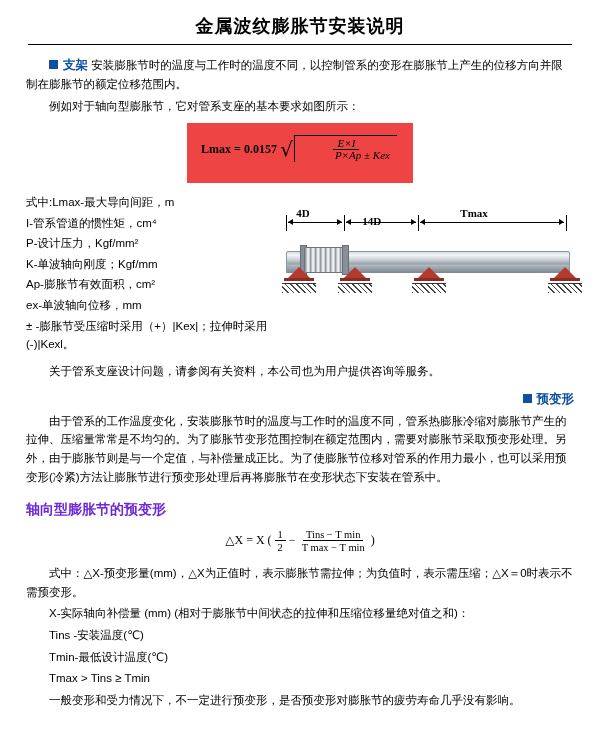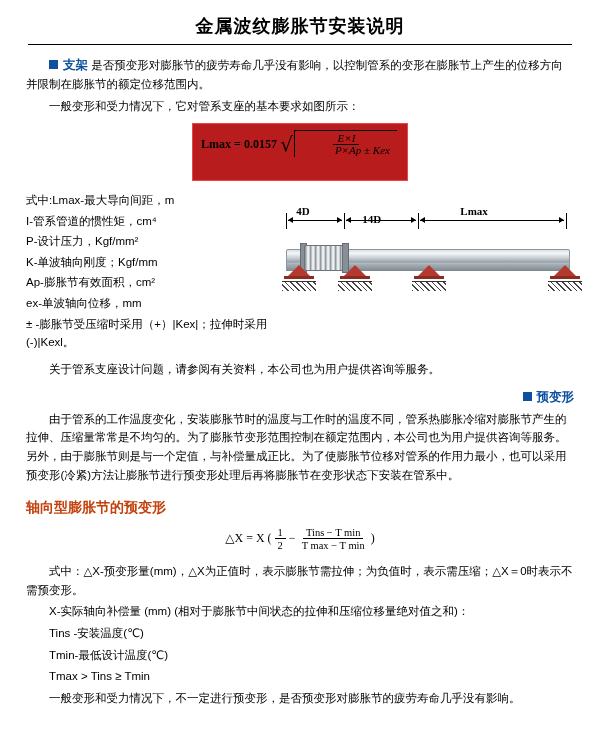--- a/index.html
+++ b/index.html
@@ -40,31 +40,31 @@
     display:inline-block;
     width:9px;height:9px;
     background:#0d50a0;
     margin-right:5px;
     vertical-align:baseline;
     position:relative;
     top:0px;
   }
   .blockhead{margin:8px 0 3px 8px;text-align:right;}
   .subhead{
-    color:#c2410c;
+    color:#6d28d9;
     font-weight:bold;
     font-size:14px;
     margin:12px 0 6px 0;
   }
   .formula-box{
-    border:1px solid #ef4444;
-    display:inline-block;
-    padding:4px 10px 20px 8px;
+    border:6px solid #ef4444;
+    display:inline-block;
+    padding:4px 10px 12px 8px;
     font-size:11.5px;
-    background:#b91c1c;
+    background:#ef4444;
   }
   .formula-wrap{text-align:center;margin:7px 0 6px 0;}
   .frac{
     display:inline-block;
     vertical-align:middle;
     text-align:center;
     line-height:1.15;
     font-style:italic;
     font-family:"Liberation Serif","DejaVu Serif",serif;
     font-size:11px;
@@ -152,24 +152,24 @@
 
 <div class="page">
 
   <div class="title">金属波纹膨胀节安装说明</div>
   <hr class="hr">
 
   <div class="body">
 
     <p class="indent">
       <span class="sq"></span><span class="sqhead">支架</span>
-      <span>是否预变形对膨胀节的疲劳寿命几乎没有影响，以控制管系的变形在膨胀节上产生的位移方向并限制在膨胀节的额定位移范围内。</span>
+      <span>安装膨胀节时的温度与工作时的温度不同，以控制管系的变形在膨胀节上产生的位移方向并限制在膨胀节的额定位移范围内。</span>
     </p>
 
-    <p class="indent">一般变形和受力情况下，它对管系支座的基本要求如图所示：</p>
+    <p class="indent">例如对于轴向型膨胀节，它对管系支座的基本要求如图所示：</p>
 
     <div class="formula-wrap">
       <span class="formula-box">
         <span class="eqlabel">Lmax = 0.0157</span>
         <span class="radsign">√</span><span class="sqrt">
           <span class="frac">
             <span class="num">E×I</span><br>
             <span class="den">P×Ap ± Kex</span>
           </span>
         </span>
@@ -184,21 +184,21 @@
         <p>K-单波轴向刚度；Kgf/mm</p>
         <p>Ap-膨胀节有效面积，cm²</p>
         <p>ex-单波轴向位移，mm</p>
         <p>± -膨胀节受压缩时采用（+）|Kex|；拉伸时采用(-)|Kexl。</p>
       </div>
 
       <div class="fig">
         <div class="dimlabels">
           <span class="dim-4d">4D</span>
           <span class="dim-14d">14D</span>
-          <span class="dim-lmax">Lmax</span>
+          <span class="dim-lmax">Tmax</span>
         </div>
 
         <div class="tick" style="left:8px;"></div>
         <div class="tick" style="left:66px;"></div>
         <div class="tick" style="left:140px;"></div>
         <div class="tick" style="left:288px;"></div>
 
         <div class="arrowline" style="left:10px;width:54px;"></div>
         <div class="arrowline" style="left:68px;width:70px;"></div>
         <div class="arrowline" style="left:142px;width:144px;"></div>
@@ -232,21 +232,21 @@
         <div class="hatch" style="left:270px;"></div>
       </div>
     </div>
 
     <p class="indent note">关于管系支座设计问题，请参阅有关资料，本公司也为用户提供咨询等服务。</p>
 
     <p class="blockhead">
       <span class="sq"></span><span class="sqhead">预变形</span>
     </p>
 
-    <p class="indent">由于管系的工作温度变化，安装膨胀节时的温度与工作时的温度不同，管系热膨胀冷缩对膨胀节产生的拉伸、压缩量常常是不均匀的。为了膨胀节变形范围控制在额定范围内，本公司也为用户提供咨询等服务。另外，由于膨胀节则是与一个定值，与补偿量成正比。为了使膨胀节位移对管系的作用力最小，也可以采用预变形(冷紧)方法让膨胀节进行预变形处理后再将膨胀节在变形状态下安装在管系中。</p>
+    <p class="indent">由于管系的工作温度变化，安装膨胀节时的温度与工作时的温度不同，管系热膨胀冷缩对膨胀节产生的拉伸、压缩量常常是不均匀的。为了膨胀节变形范围控制在额定范围内，需要对膨胀节采取预变形处理。另外，由于膨胀节则是与一个定值，与补偿量成正比。为了使膨胀节位移对管系的作用力最小，也可以采用预变形(冷紧)方法让膨胀节进行预变形处理后再将膨胀节在变形状态下安装在管系中。</p>
 
     <div class="subhead">轴向型膨胀节的预变形</div>
 
     <div class="centered-eq">
       <span class="eqwrap">
         <span>△X = X (</span>
         <span class="frac2">
           <span class="num">1</span><br>
           <span class="den">2</span>
         </span>

